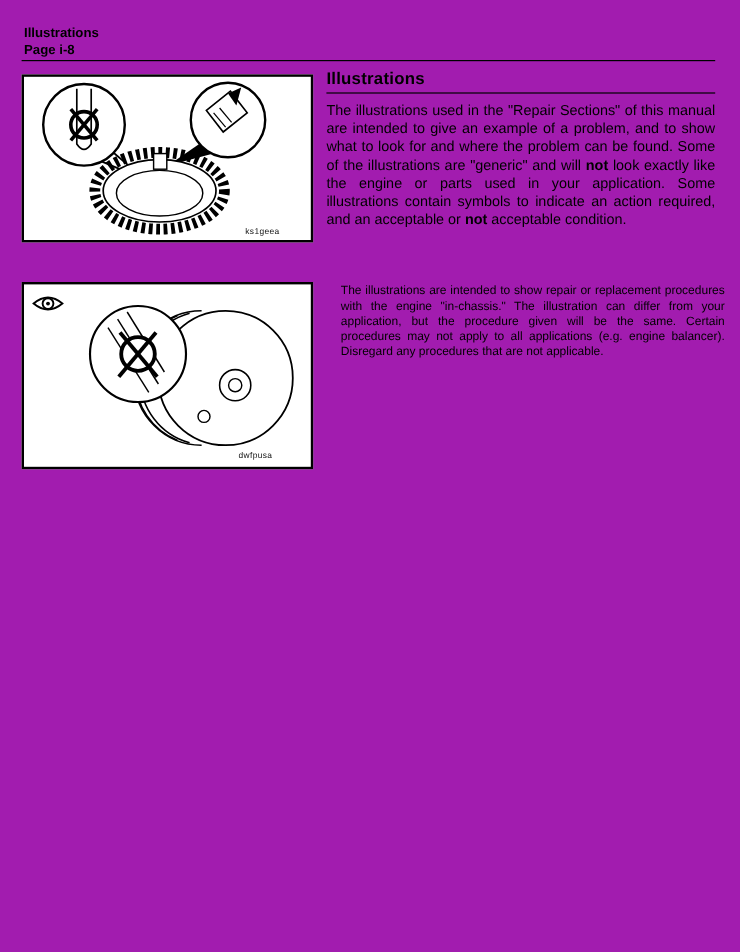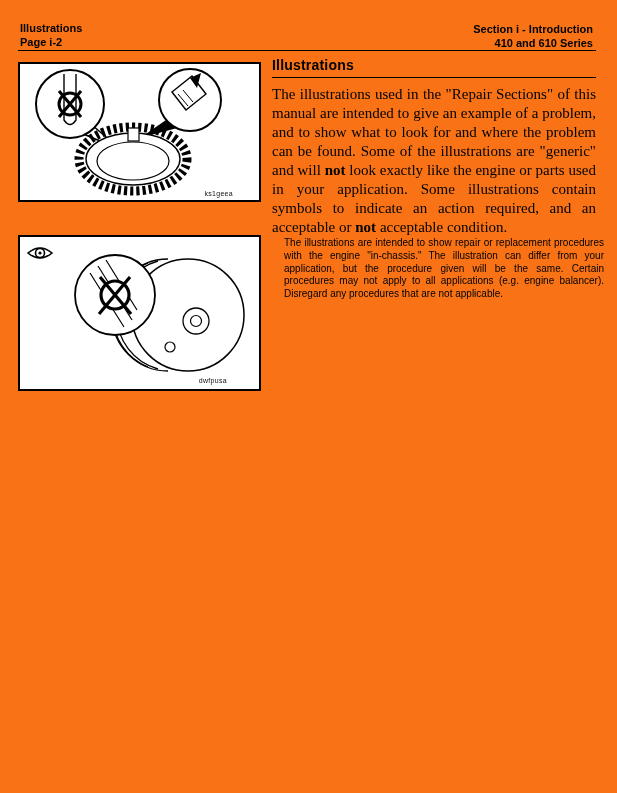--- a/index.html
+++ b/index.html
@@ -4,21 +4,21 @@
 <style>
   * { margin: 0; padding: 0; box-sizing: border-box; }
   html, body { background: #fff; }
   body {
     width: 617px; height: 793px;
     position: relative;
     font-family: "Liberation Sans", sans-serif;
     color: #000;
     overflow: hidden;
   }
-  .page { position: absolute; inset: 0; background: #f97316; }
+  .page { position: absolute; inset: 0; background: #a21caf; }
 
   
   .hdr-left {
     position: absolute; left: 20px; top: 21px;
     font-size: 11px; font-weight: bold; line-height: 1.3;
   }
   .hdr-right {
     position: absolute; right: 24px; top: 23px;
     font-size: 11px; font-weight: bold; line-height: 1.25;
     text-align: right;
@@ -49,38 +49,34 @@
   }
   .article h1 {
     font-size: 14px; font-weight: bold; letter-spacing: .2px;
   }
   .article .rule {
     border-top: 1.5px solid #000; margin: 4px 0 7px 0;
   }
   .article p {
     text-align: justify; color: #000;
   }
-  .p1 { font-size: 15px; line-height: 1.27; font-family: Liberation Serif, serif; }
+  .p1 { font-size: 12px; line-height: 1.27; }
   .p2 {
     position: absolute; top: 180px; left: 12px; width: 320px;
     font-size: 10px; line-height: 1.28;
   }
 </style>
 </head>
 <body>
 
 <div class="page">
 
   <div class="hdr-left">
     <div>Illustrations</div>
-    <div>Page i-2</div>
-  </div>
-  <div class="hdr-right">
-    <div>Section i - Introduction</div>
-    <div>410 and 610 Series</div>
+    <div>Page i-8</div>
   </div>
   <div class="hdr-rule"></div>
 
   <figure class="figure fig1">
     <svg viewBox="0 0 239 136" width="239" height="136">
 
       <g>
         <polygon points="146,56 161,63 120,74" fill="#000"></polygon>
         <line x1="61" y1="69" x2="92" y2="82" stroke="#000" stroke-width="1.5"></line>
         <line x1="72" y1="61" x2="93" y2="79" stroke="#000" stroke-width="1.5"></line>

